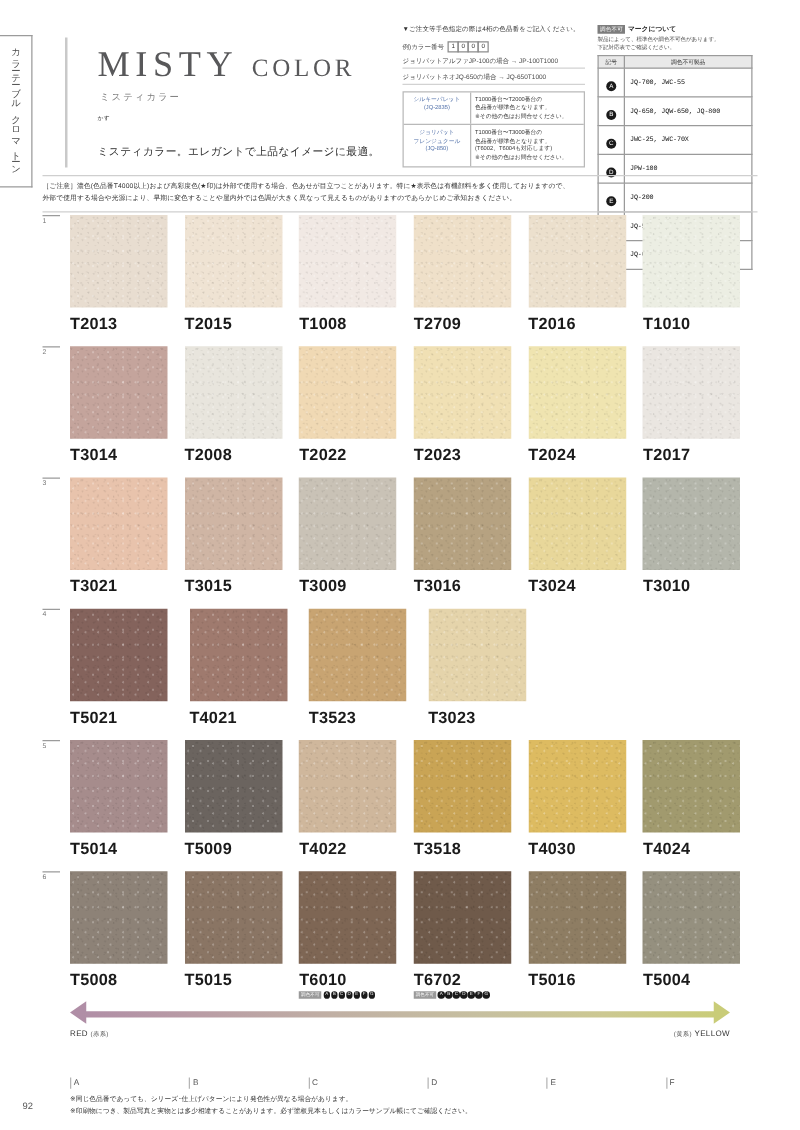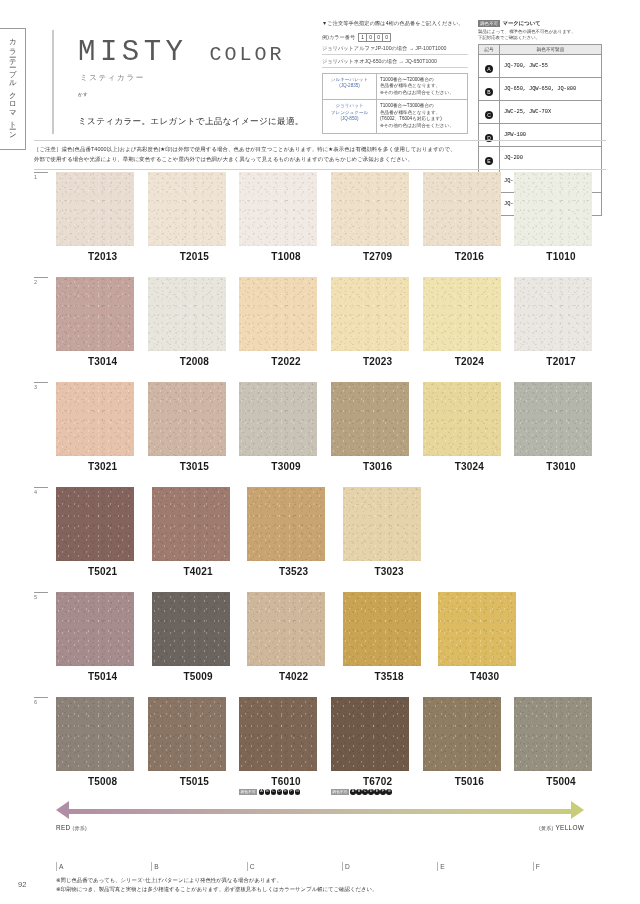--- a/index.html
+++ b/index.html
@@ -28,21 +28,21 @@
     font-size:7.5px;
     letter-spacing:1.1px;
     color:#4a4a4a;
     line-height:1;
   }
 
   
   .hdr-rule{position:absolute;left:52px;top:30px;width:2px;height:104px;background:#c9c9c9;}
   .title{
     position:absolute;left:78px;top:36px;
-    font-family:Liberation Mono, monospace;
+    font-family:Liberation Serif, serif;
     font-size:29px;letter-spacing:4.5px;color:#58585a;font-weight:400;
     white-space:nowrap;
   }
   .title .small{font-size:20px;letter-spacing:3px;}
   .subtitle{
     position:absolute;left:80px;top:73px;
     font-size:7.5px;letter-spacing:1.6px;color:#7b7b7b;
   }
   .lead{
     position:absolute;left:78px;top:93px;width:250px;
@@ -130,21 +130,21 @@
       radial-gradient(circle at 68% 18%, rgba(0,0,0,.11) .6px, transparent .9px),
       radial-gradient(circle at 83% 77%, rgba(0,0,0,.08) .6px, transparent .9px),
       radial-gradient(circle at 25% 88%, rgba(255,255,255,.35) .7px, transparent 1px),
       radial-gradient(circle at 55% 40%, rgba(255,255,255,.30) .7px, transparent 1px),
       radial-gradient(circle at 92% 50%, rgba(0,0,0,.07) .5px, transparent .8px);
     background-size:9px 9px,11px 11px,13px 13px,8px 8px,10px 10px,12px 12px,7px 7px;
     opacity:.85;
   }
   .sw-label{
     font-family:"Liberation Sans",sans-serif;
-    font-size:10px;font-weight:700;color:#1a1a1a;margin-top:5px;letter-spacing:.2px;margin-left:32px;
+    font-size:13px;font-weight:700;color:#1a1a1a;margin-top:5px;letter-spacing:.2px;
   }
   .badge{margin-top:2px;display:flex;align-items:center;gap:1.5px;}
   .badge-chip{
     background:#9a9a9a;color:#fff;font-size:3.6px;padding:1px 1.5px;letter-spacing:.1px;
     white-space:nowrap;
   }
   .badge-dots{display:flex;gap:.5px;}
   .badge-dots i{
     display:inline-block;width:5.5px;height:5.5px;border-radius:50%;
     background:#1a1a1a;color:#fff;font-style:normal;font-size:3.6px;line-height:5.5px;
@@ -413,20 +413,24 @@
             <div class="sw" style="background: rgb(207, 183, 156);"></div>
             <div class="sw-label">T4022</div>
           </div>
           <div class="cell">
             <div class="sw" style="background: rgb(201, 164, 85);"></div>
             <div class="sw-label">T3518</div>
           </div>
           <div class="cell">
             <div class="sw" style="background: rgb(221, 187, 97);"></div>
             <div class="sw-label">T4030</div>
+          </div>
+          <div class="cell">
+            <div class="sw" style="background: rgb(161, 154, 110);"></div>
+            <div class="sw-label">T4024</div>
           </div>
         </div>
       </div>
       <div class="row">
         <div class="row-num">6</div>
         <div class="cells">
           <div class="cell">
             <div class="sw" style="background: rgb(141, 130, 119);"></div>
             <div class="sw-label">T5008</div>
           </div>

